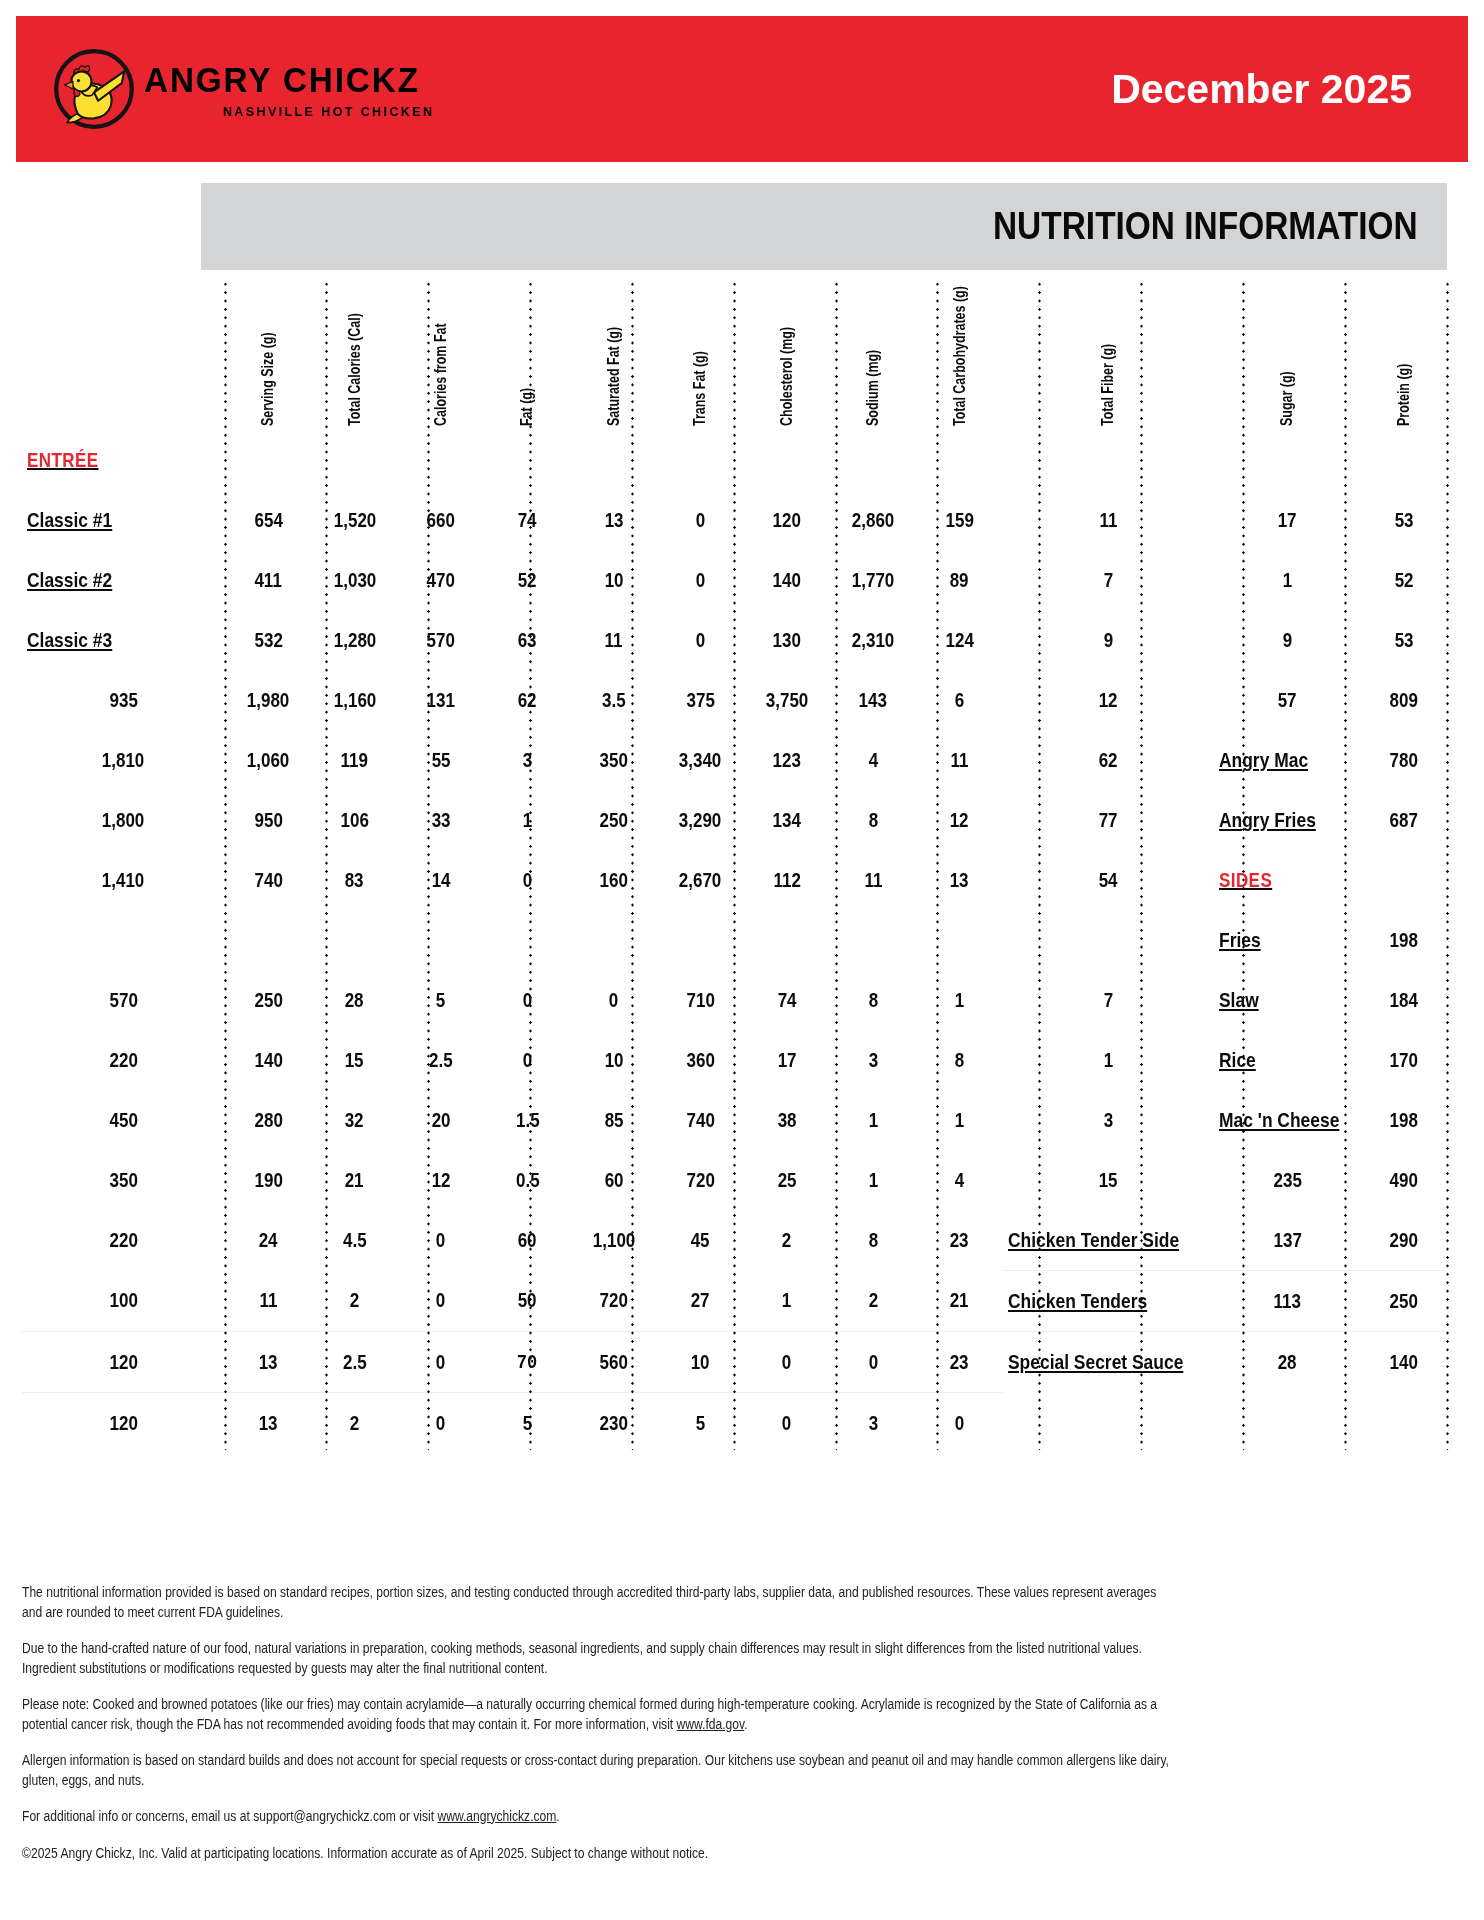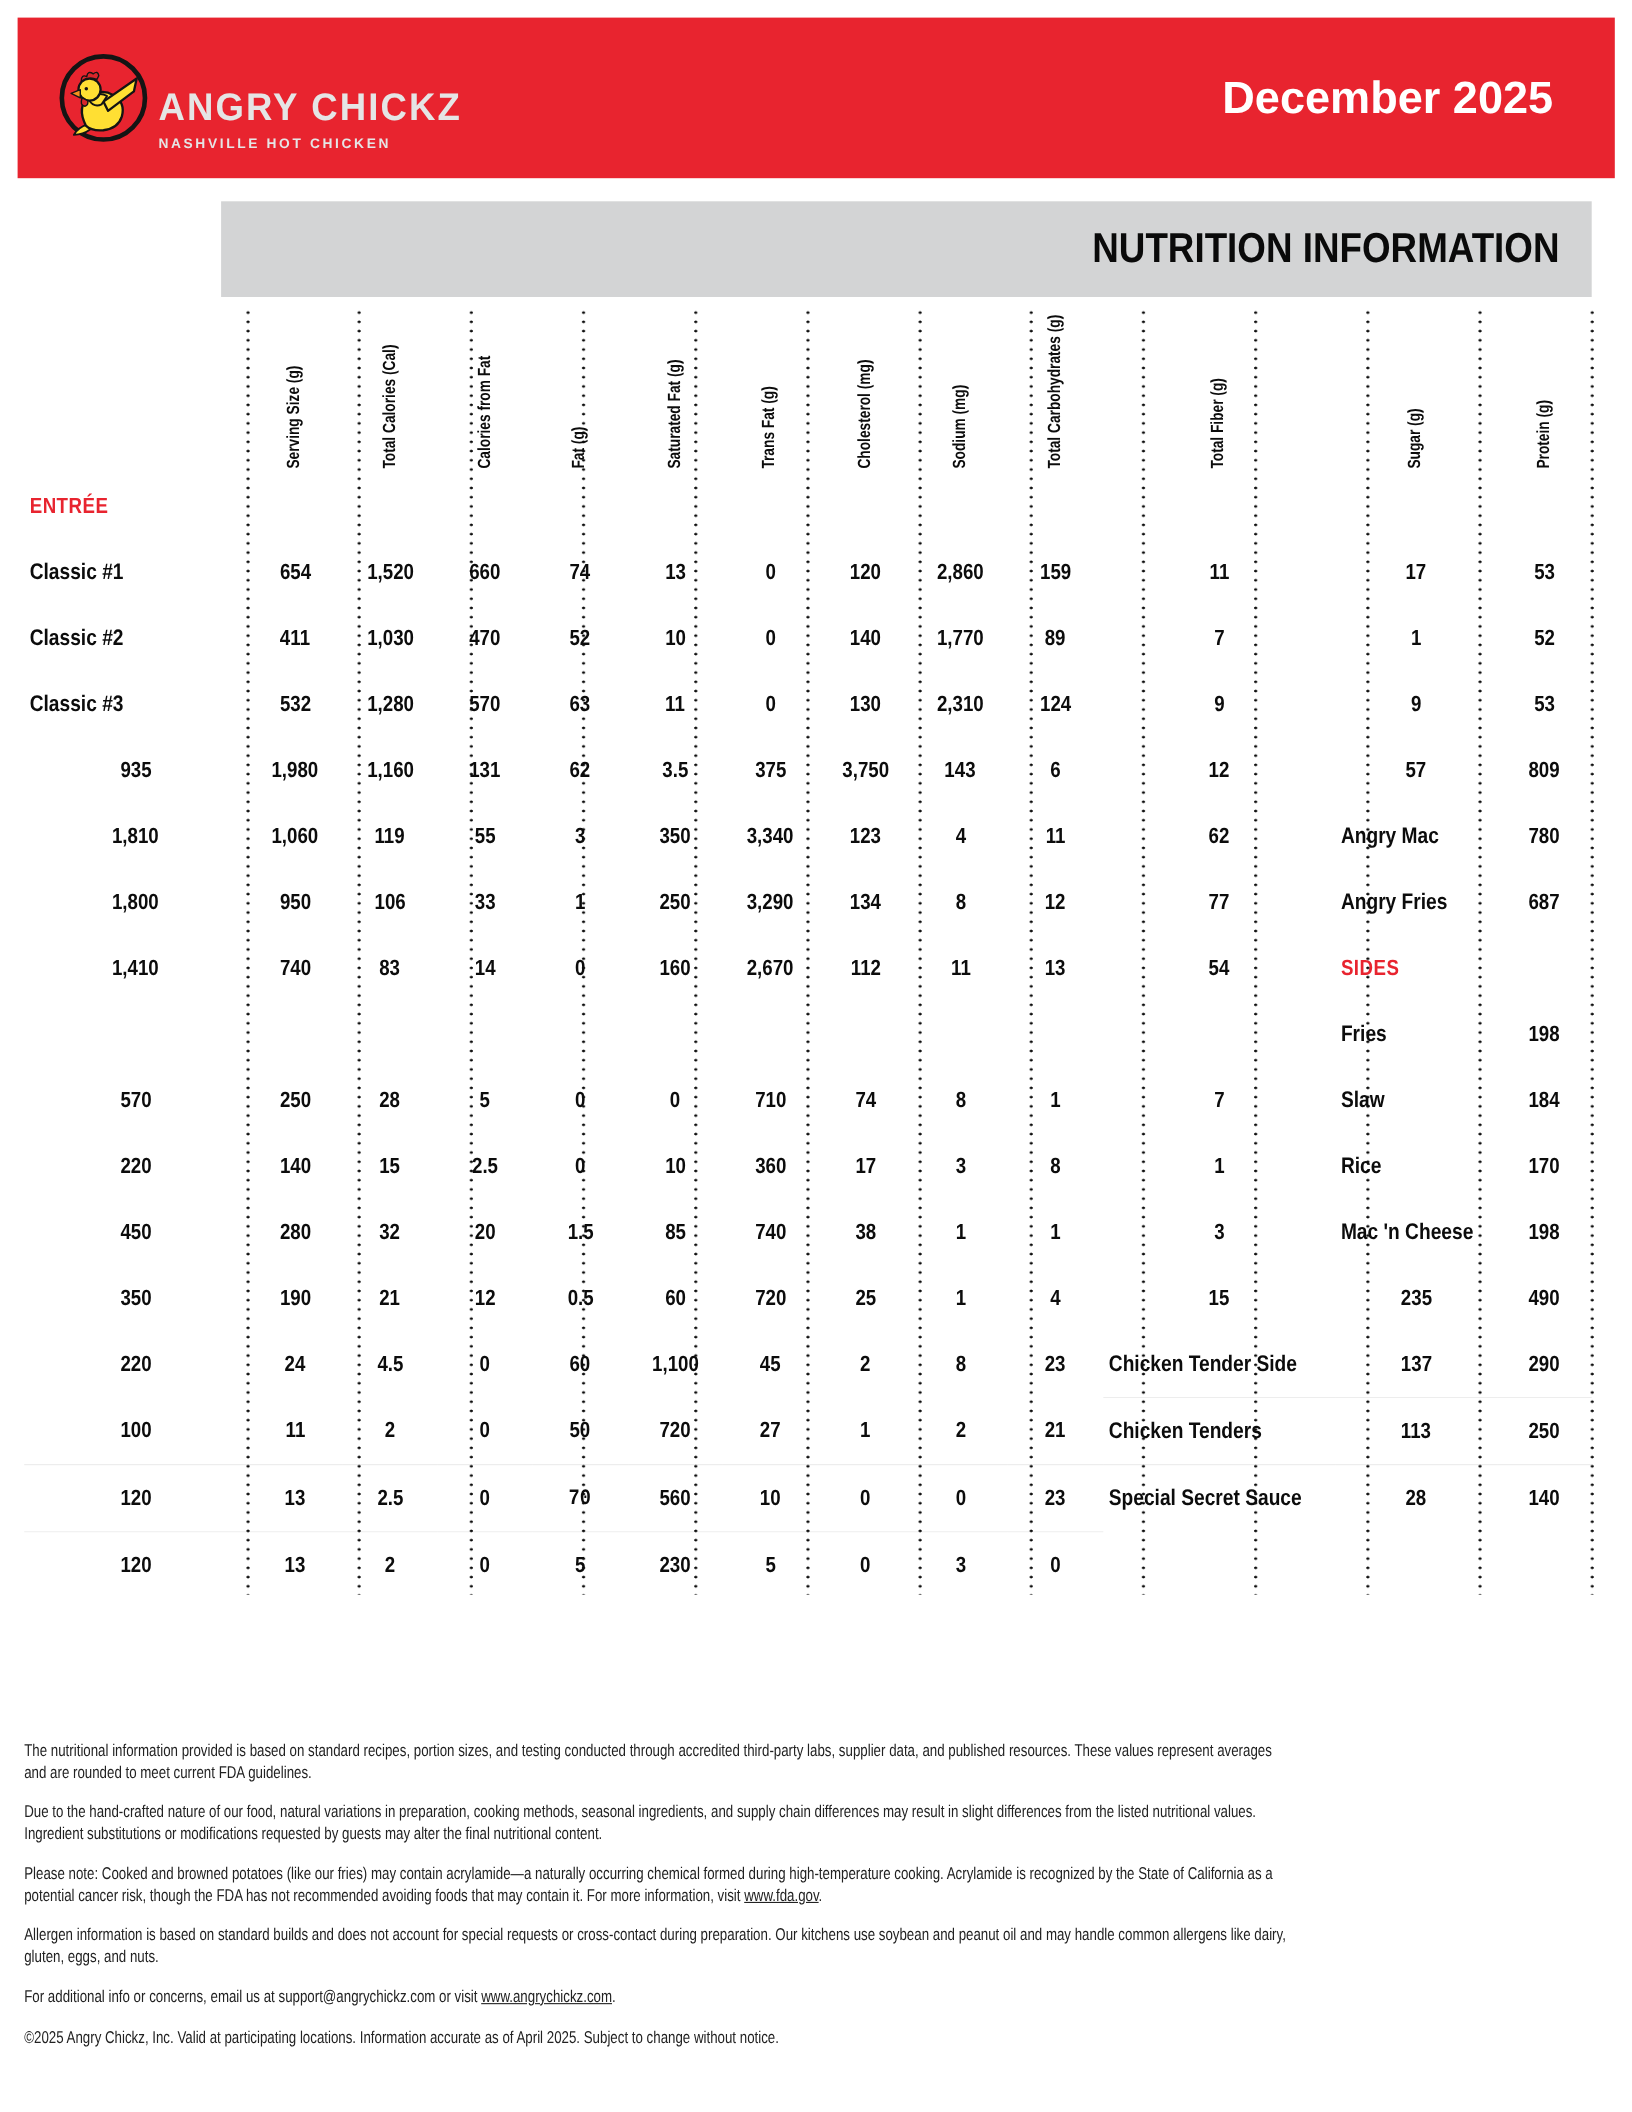--- a/index.html
+++ b/index.html
@@ -5,38 +5,38 @@
   html,body{margin:0;padding:0;}
   body{
     width:1484px;height:1920px;background:#ffffff;position:relative;overflow:hidden;
     font-family:"Liberation Sans",sans-serif;color:#0c0c0c;
   }
   :root{--red:#e8242f;--gray:#d3d4d5;}
 
   
   .redbar{position:absolute;left:16px;top:16px;width:1452px;height:146px;background:var(--red);}
   .logo{position:absolute;left:36px;top:50%;transform:translateY(-50%);width:84px;height:84px;}
-  .brandblock{position:absolute;left:128px;top:50%;transform:translateY(-50%);color:#e5e5e5;text-align:left;margin-top:19px;}
+  .brandblock{position:absolute;left:128px;top:50%;transform:translateY(-50%);color:#000000;text-align:right;}
   .wordmark{font-size:35px;font-weight:bold;letter-spacing:2px;white-space:nowrap;transform:scaleX(.95);transform-origin:left center;}
   .tagline{font-size:12.5px;font-weight:bold;letter-spacing:2.4px;margin-top:5px;white-space:nowrap;}
   .date{position:absolute;right:56px;top:50%;transform:translateY(-50%);color:#fff;font-size:41px;font-weight:bold;white-space:nowrap;}
 
   
   .titlebar{position:absolute;left:201px;top:183px;width:1246px;height:87px;background:var(--gray);
     display:flex;align-items:center;justify-content:flex-end;}
   .title{font-size:38px;font-weight:bold;color:#0a0a0a;transform:scaleX(.88);white-space:nowrap;}
 
   
   .table{position:absolute;left:22px;top:280px;width:1425px;height:1170px;}
   .grid{display:grid;grid-template-columns:203px repeat(12,1fr);position:relative;width:1425px;}
   .hcell{height:150px;position:relative;}
   .hrot{position:absolute;bottom:4px;left:calc(50% + 9px);transform-origin:left bottom;
     transform:rotate(-90deg) scaleX(.78);white-space:nowrap;font-weight:bold;font-size:16px;line-height:18px;}
   .cell{height:60px;display:flex;align-items:center;justify-content:center;}
-  .lcell{justify-content:flex-start;padding-left:5px;}
+  .lcell{justify-content:flex-start;padding-left:5px;text-decoration:underline;}
   .num{font-weight:bold;font-size:20px;transform:scaleX(.85);white-space:nowrap;}
   .rlabel{font-weight:bold;font-size:20.5px;transform:scaleX(.85);transform-origin:left center;white-space:nowrap;}
   .slabel{color:var(--red);font-size:20px;letter-spacing:.5px;}
   .vline{position:absolute;top:0;height:1170px;width:3px;
     background-image:radial-gradient(circle,#0c0c0c 1.15px,transparent 1.4px);
     background-size:3px 8.4px;background-repeat:repeat-y;background-position:50% 0;}
 
   
   .footer{position:absolute;left:22px;top:1582px;width:1560px;}
   .footer p{margin:0 0 17px 0;font-size:15.5px;line-height:19.5px;color:#222;

